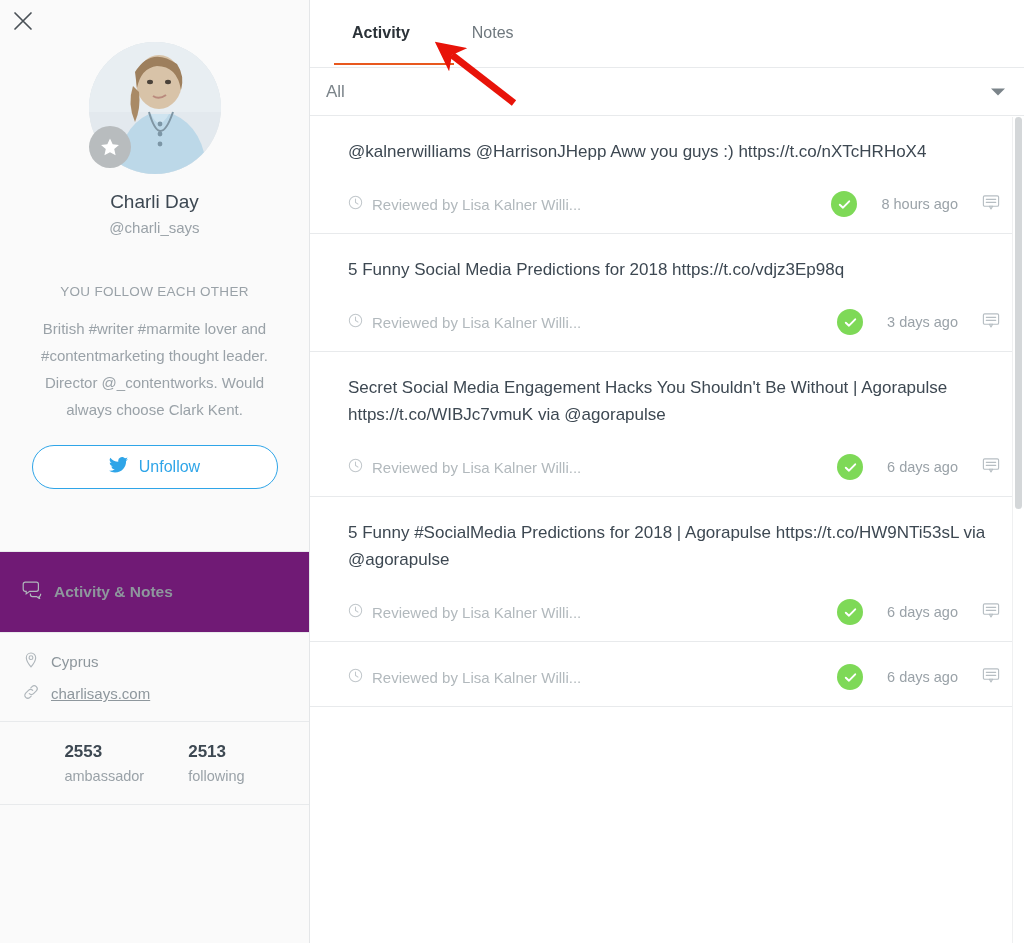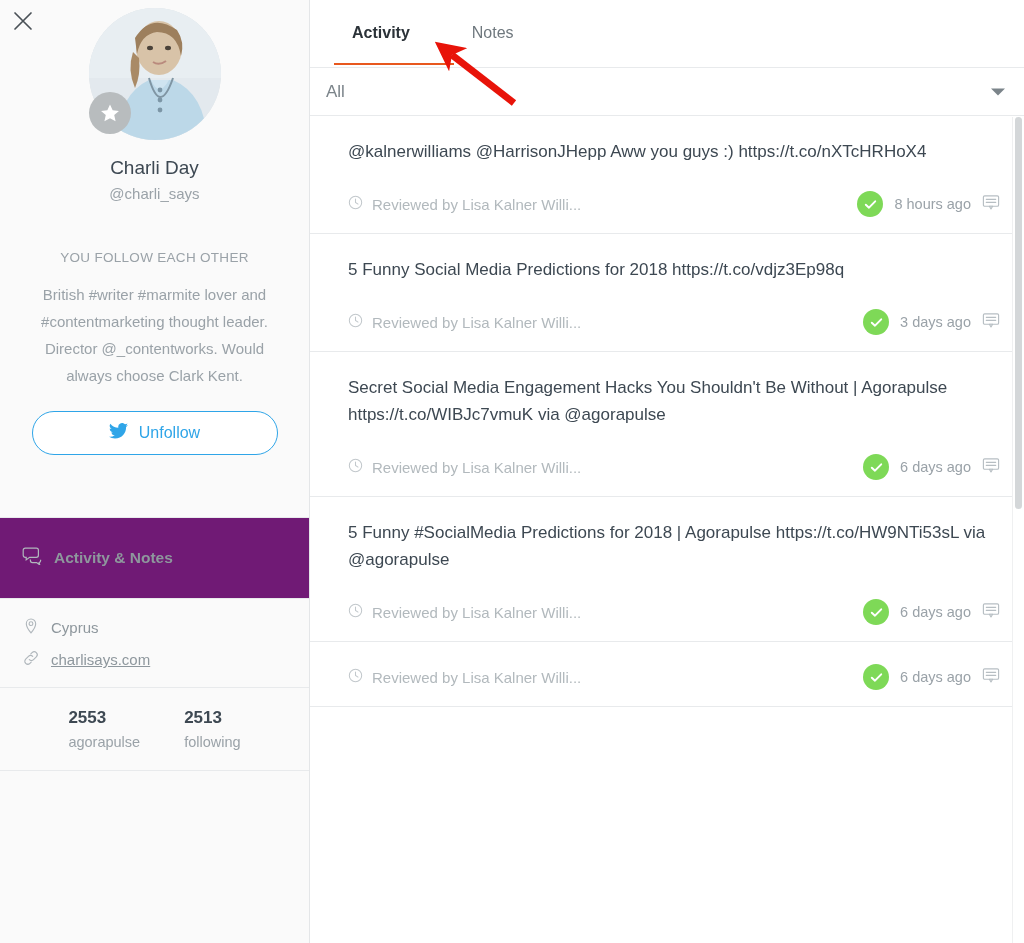--- a/index.html
+++ b/index.html
@@ -38,21 +38,21 @@
     width: 30px;
     height: 30px;
     display: flex;
     align-items: center;
     justify-content: center;
     cursor: pointer;
   }
   .close-btn svg { display: block; }
 
   .profile-block {
-    padding: 8px 16px 22px 16px;
+    padding: 42px 16px 22px 16px;
     text-align: center;
     background: #fafafa;
   }
 
   .avatar-wrap {
     position: relative;
     width: 132px;
     height: 132px;
     margin: 0 auto 16px auto;
   }
@@ -280,21 +280,21 @@
   }
   .fi-left {
     display: flex;
     align-items: center;
     gap: 9px;
   }
   .fi-left .rv { font-size: 15px; color: #b2b9bd; }
   .fi-right {
     display: flex;
     align-items: center;
-    gap: 11px;
+    gap: 24px;
     justify-content: center;
   }
   .check-circle {
     width: 26px;
     height: 26px;
     border-radius: 50%;
     background: #7ed957;
     display: flex;
     align-items: center;
     justify-content: center;
@@ -415,21 +415,21 @@
             <path d="M11.9 8.1a3.3 3.3 0 0 0-4.7 0l-3.1 3.1a3.3 3.3 0 0 0 4.7 4.7l1.4-1.4" fill="none" stroke="#b0b7bc" stroke-width="1.3" stroke-linecap="round"></path>
           </svg>
         </span>
         <a class="txt" href="#">charlisays.com</a>
       </div>
     </div>
 
     <div class="stats-block">
       <div class="stat">
         <div class="num">2553</div>
-        <div class="cap">agorapulse</div>
+        <div class="cap">ambassador</div>
       </div>
       <div class="stat">
         <div class="num">2513</div>
         <div class="cap">following</div>
       </div>
     </div>
 
   </aside>
 
   <section class="main">

